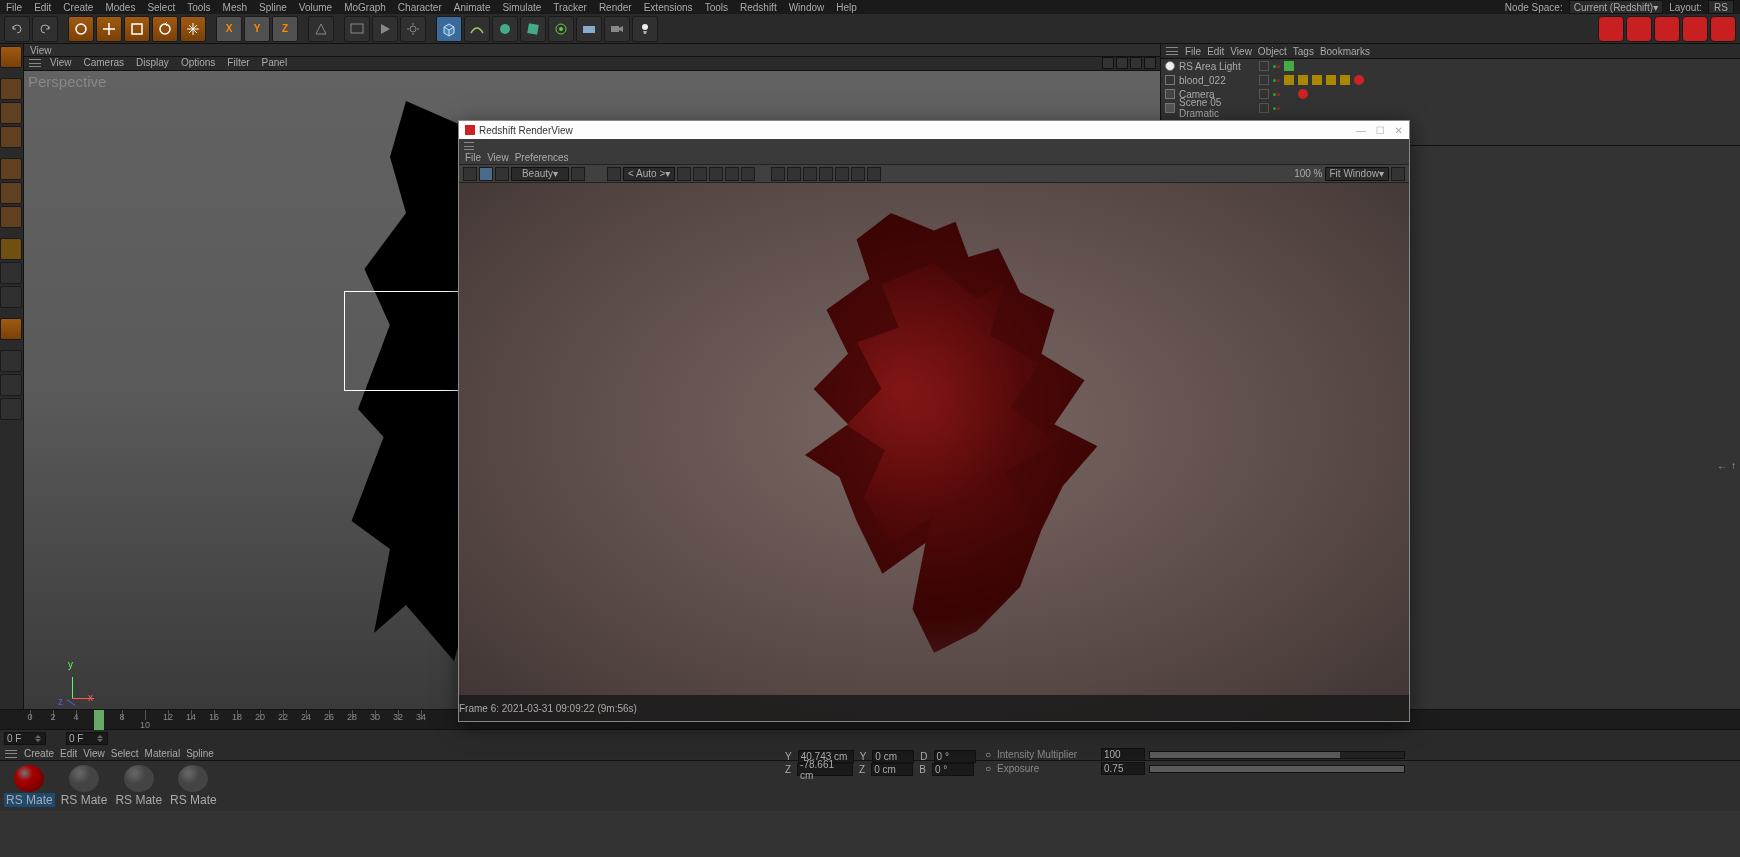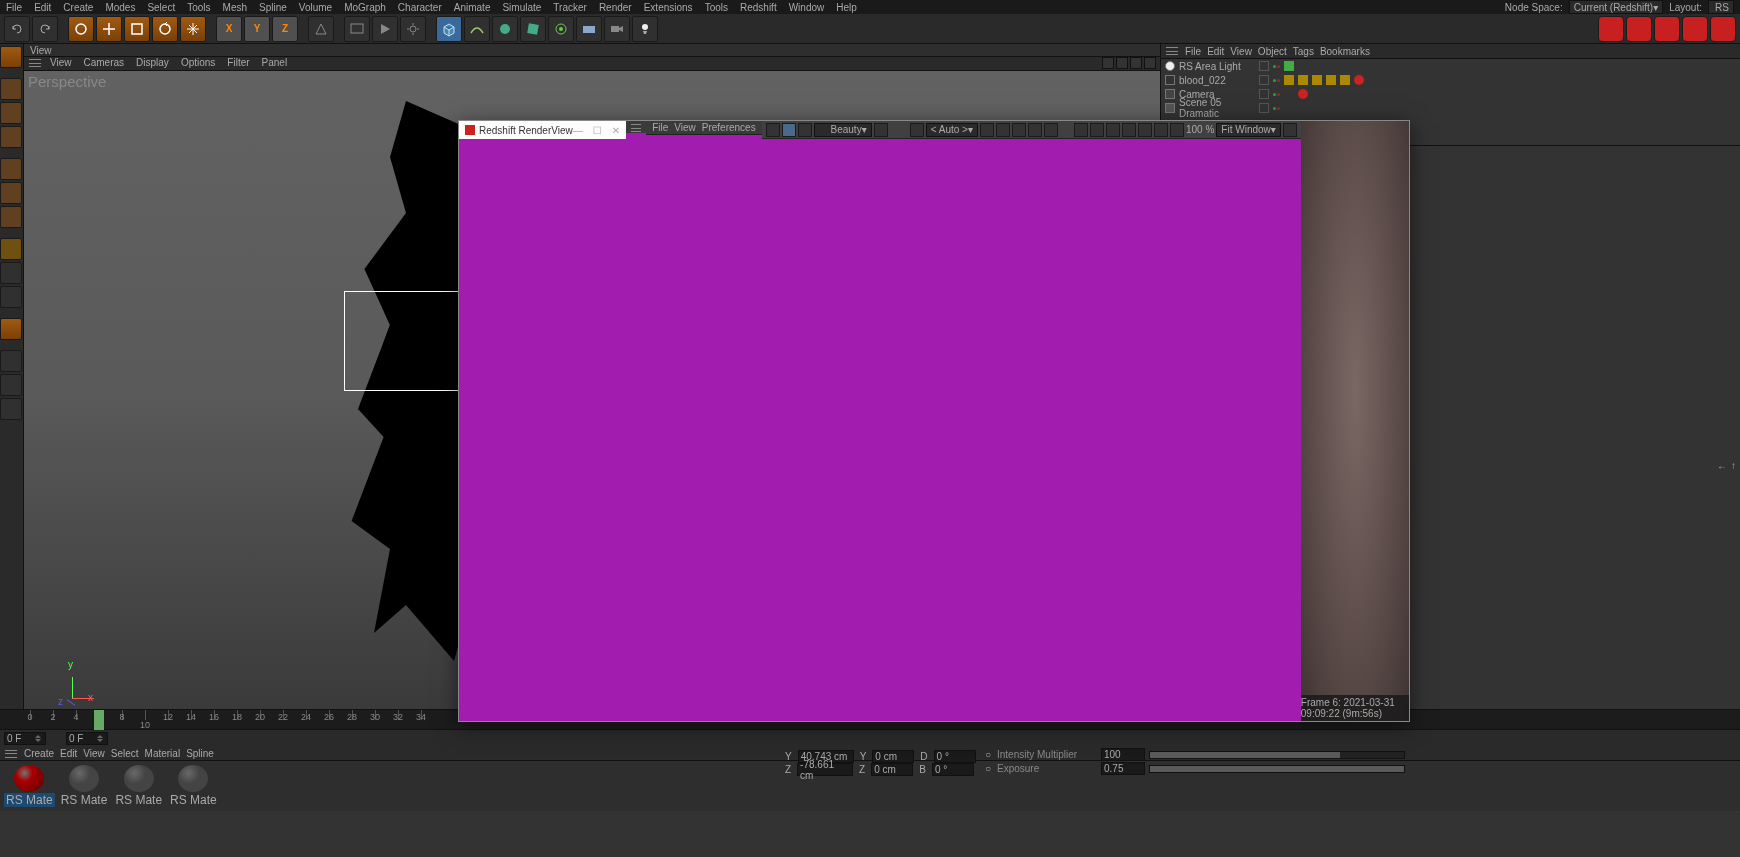--- a/index.html
+++ b/index.html
@@ -61,28 +61,28 @@
 .numbox .sp div{width:0;height:0;border-left:3px solid transparent;border-right:3px solid transparent;}
 .numbox .sp .u{border-bottom:3px solid #666;}
 .numbox .sp .d{border-top:3px solid #666;margin-top:1px;}
 .mat-bar{height:14px;background:#2a2a2a;border-bottom:1px solid #111;display:flex;gap:6px;padding:0 4px;align-items:center;}
 .mat-panel{height:50px;background:#2e2e2e;display:flex;gap:4px;padding:4px;}
 .mat-ball{width:30px;height:30px;border-radius:50%;background:radial-gradient(circle at 35% 30%,#fff3,#0000 40%),#444;}
 .mat-ball.red{background:radial-gradient(circle at 35% 30%,#fff5,#a00 30%,#500);}
 .mat-item{display:flex;flex-direction:column;align-items:center;gap:1px;}
 .mat-label{font-size:12px;background:#1f4a6f;padding:0 2px;}
 .mat-label.plain{background:transparent;}
-.renderview{position:absolute;left:458px;top:120px;width:952px;height:602px;background:#a21caf;border:1px solid #888;box-shadow:0 4px 20px #0008;display:flex;flex-direction:row;}
+.renderview{position:absolute;left:458px;top:120px;width:952px;height:602px;background:#fef9c3;border:1px solid #888;box-shadow:0 4px 20px #0008;display:flex;flex-direction:column;}
 .rv-title{height:18px;background:#fdfdfd;color:#222;display:flex;align-items:center;padding:0 6px;font-size:11px;justify-content:space-between;}
 .rv-title .l{display:flex;align-items:center;gap:4px;}
 .rv-title .r{display:flex;gap:10px;color:#333;}
 .rv-menubar{height:14px;background:#3a3a3a;display:flex;gap:6px;padding:0 6px;border-bottom:1px solid #222;align-items:center;}
 .rv-toolbar{height:18px;background:#404040;display:flex;align-items:center;padding:0 4px;gap:2px;border-bottom:1px solid #222;justify-content:space-between;}
 .rv-toolbar .l,.rv-toolbar .m,.rv-toolbar .r{display:flex;align-items:center;gap:2px;}
-.rv-select{background:#2a2a2a;border:1px solid #111;color:#aaa;height:14px;font-size:9px;display:flex;align-items:center;padding:0 4px;min-width:58px;justify-content:flex-end;}
+.rv-select{background:#2a2a2a;border:1px solid #111;color:#aaa;height:14px;font-size:9px;display:flex;align-items:center;padding:0 4px;min-width:58px;justify-content:center;}
 .rv-sm{width:14px;height:14px;background:#333;border:1px solid #1a1a1a;}
 .rv-canvas{flex:1;background:radial-gradient(ellipse at 50% 45%,#7a6864,#5a4a47 60%,#3e3432);position:relative;overflow:hidden;}
 .blood{position:absolute;left:260px;top:30px;width:430px;height:440px;background:radial-gradient(ellipse at 50% 45%,#5a0b0b,#3a0404 60%,#2403034d);filter:blur(1px);clip-path:polygon(40% 0,50% 4%,55% 2%,58% 10%,65% 8%,70% 18%,78% 22%,75% 32%,85% 38%,78% 48%,88% 53%,80% 62%,75% 72%,70% 85%,60% 95%,50% 100%,45% 90%,48% 75%,38% 82%,32% 70%,28% 60%,20% 55%,30% 48%,22% 40%,30% 32%,25% 22%,35% 15%,32% 6%);}
 .blood2{position:absolute;left:300px;top:80px;width:350px;height:360px;background:radial-gradient(circle at 40% 35%,#8a1818,#5008084d 40%,transparent 60%);clip-path:polygon(50% 0,62% 10%,70% 6%,66% 20%,80% 28%,72% 40%,85% 50%,70% 58%,78% 72%,62% 80%,55% 95%,45% 85%,50% 70%,38% 78%,30% 65%,36% 52%,25% 45%,35% 35%,28% 22%,40% 18%,35% 6%);mix-blend-mode:screen;opacity:0.5;}
 .rv-status{position:absolute;bottom:0;left:0;right:0;height:26px;background:#1a1a1add;display:flex;align-items:center;justify-content:flex-start;color:#aaa;}
 .coord-row{position:absolute;left:785px;width:200px;display:flex;gap:6px;align-items:center;color:#aaa;}
 .coord-row.r1{top:750px;}
 .coord-row.r2{top:763px;}
 .attr-param{position:absolute;left:985px;width:420px;display:flex;gap:4px;align-items:center;}
 .attr-param.p1{top:748px;}

